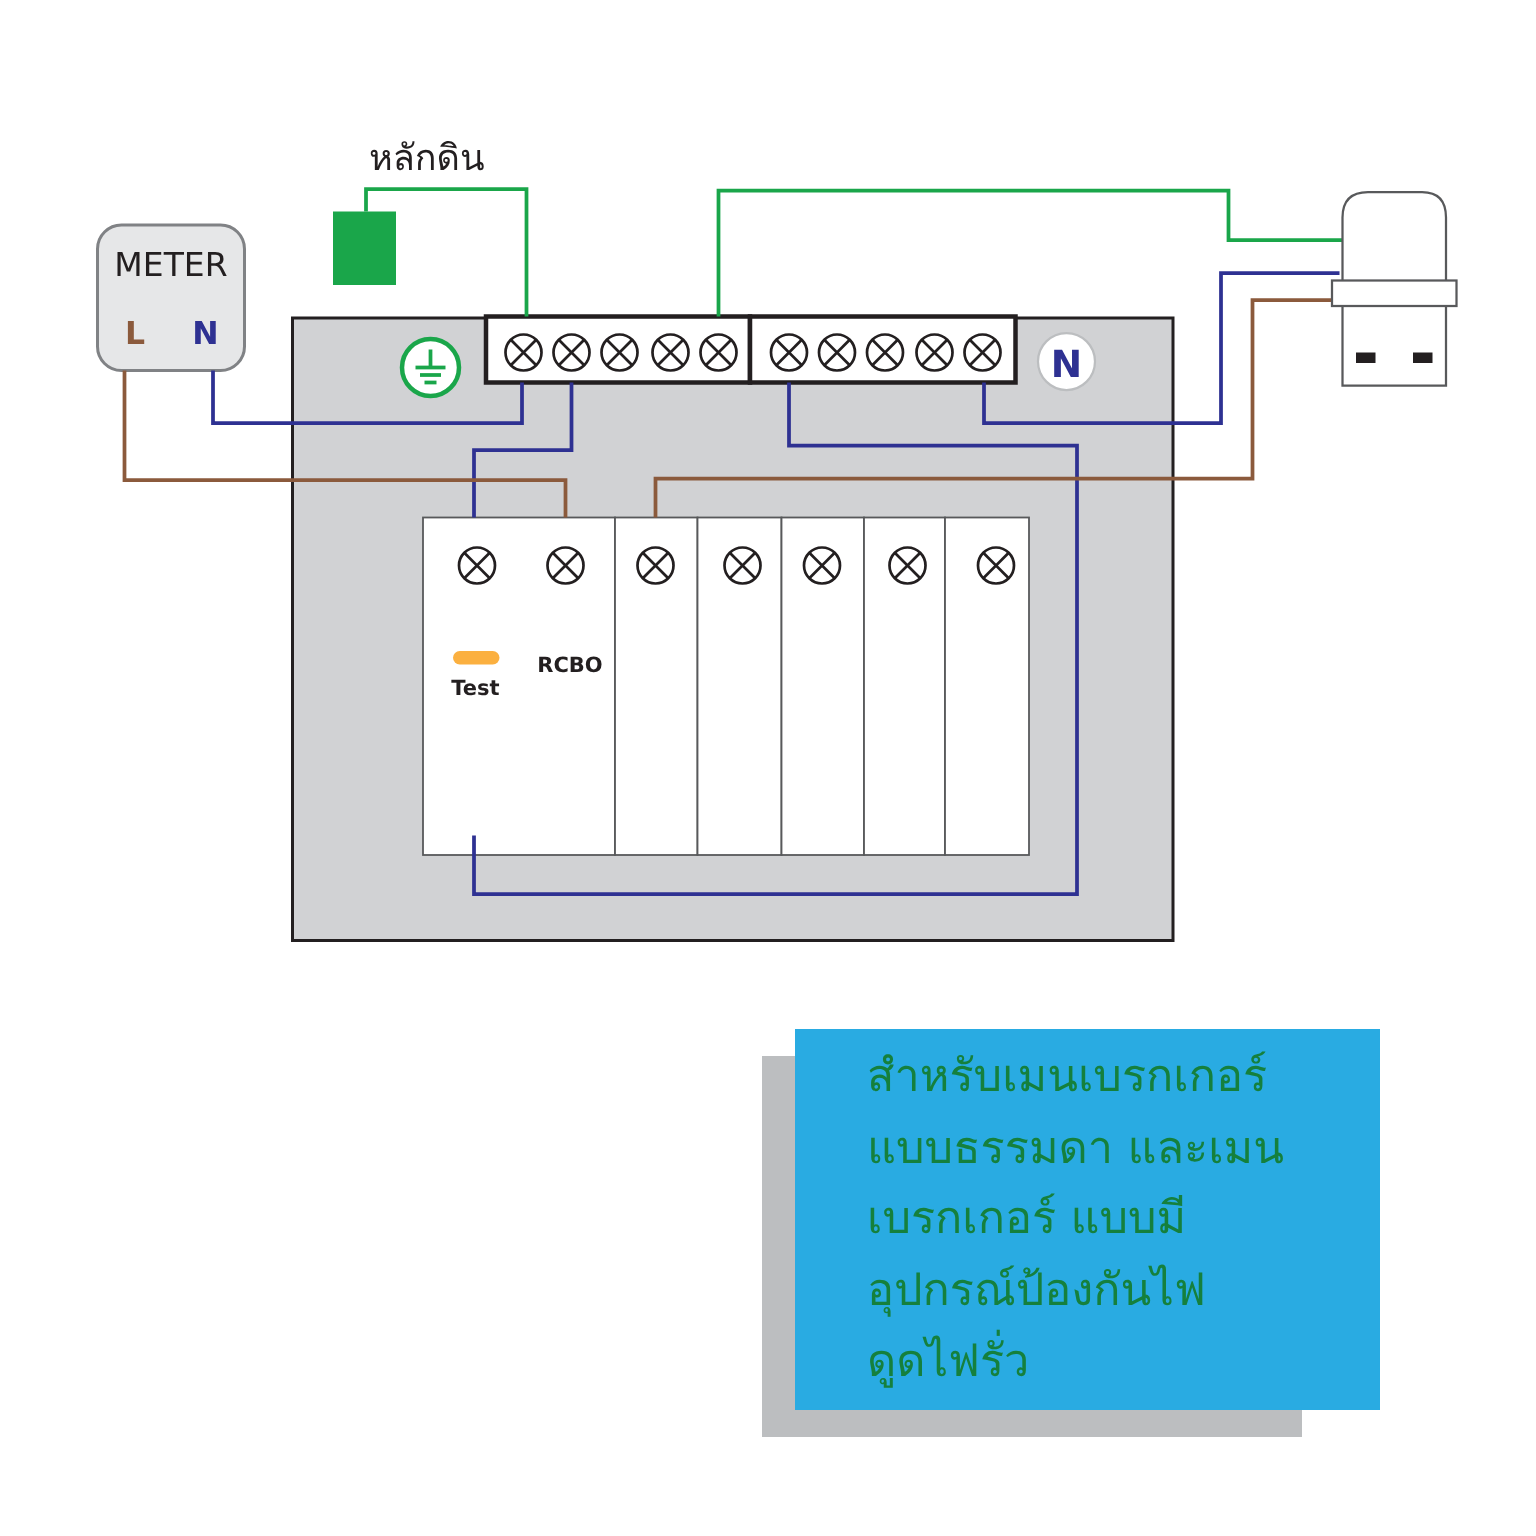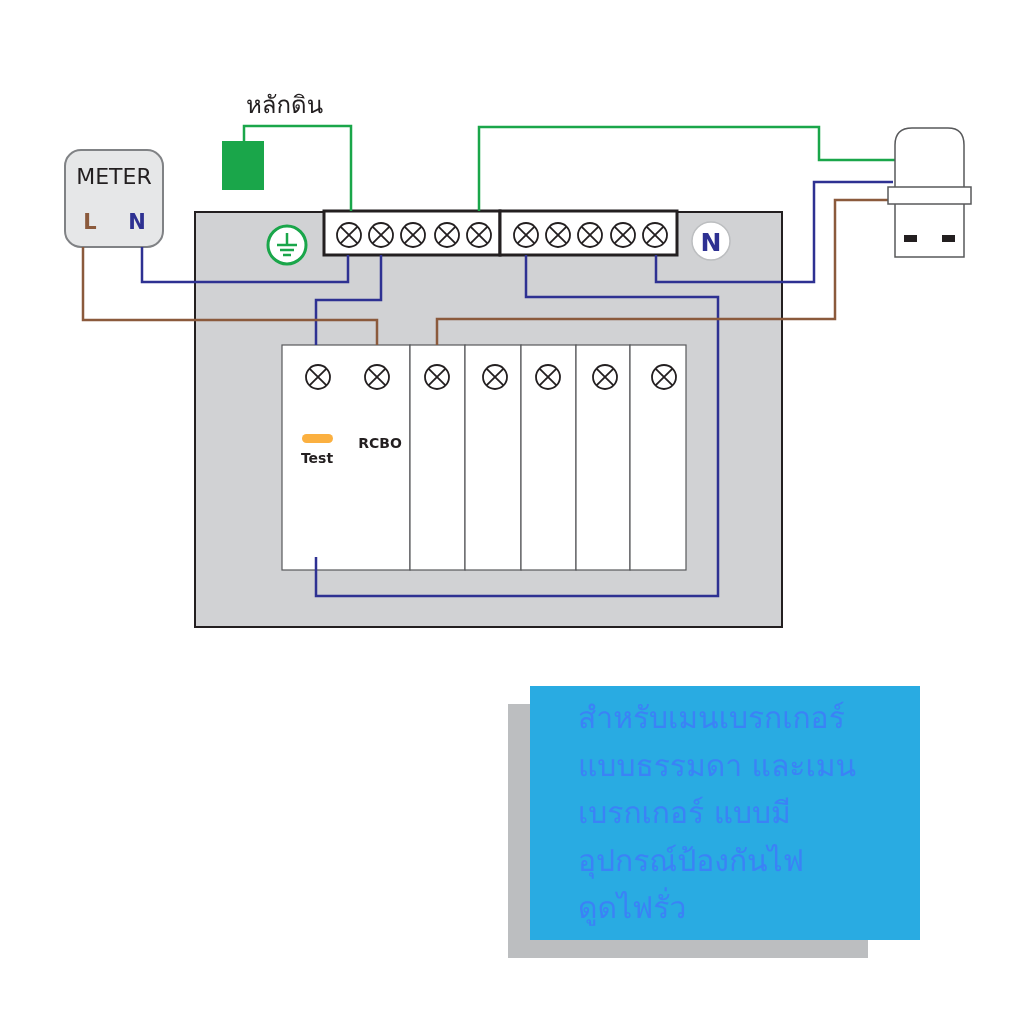--- a/index.html
+++ b/index.html
@@ -1,20 +1,20 @@
 <!DOCTYPE html>
 <html><head>
 <meta charset="utf-8">
 <style>
   html,body{margin:0;padding:0;background:#ffffff;}
   body{width:1024px;height:1024px;position:relative;overflow:hidden;font-family:"DejaVu Sans",sans-serif;}
   svg{position:absolute;left:0;top:0;}
   .caption-shadow{position:absolute;left:508px;top:704px;width:360px;height:254px;background:#bcbec0;}
   .caption-box{position:absolute;left:530px;top:686px;width:390px;height:254px;background:#29abe2;}
-  .caption-text{position:absolute;left:578px;top:694px;width:330px;color:#3b82f6;font-family:"DejaVu Sans",sans-serif;font-size:30px;line-height:47.5px;white-space:pre-line;}
+  .caption-text{position:absolute;left:578px;top:694px;width:330px;color:#15803d;font-family:"DejaVu Sans",sans-serif;font-size:30px;line-height:47.5px;white-space:pre-line;}
 </style>
 </head>
 <body>
 
 <svg width="1024" height="1024" viewBox="0 0 1024 1024">
 
   <rect x="222" y="141" width="42" height="49" fill="#1aa64a"></rect>
   <text x="246" y="113" font-family="DejaVu Sans, sans-serif" font-size="24" fill="#231f20">หลักดิน</text>
 
   <rect x="65" y="150" width="98" height="97" rx="16" fill="#e6e7e8" stroke="#808285" stroke-width="2"></rect>

